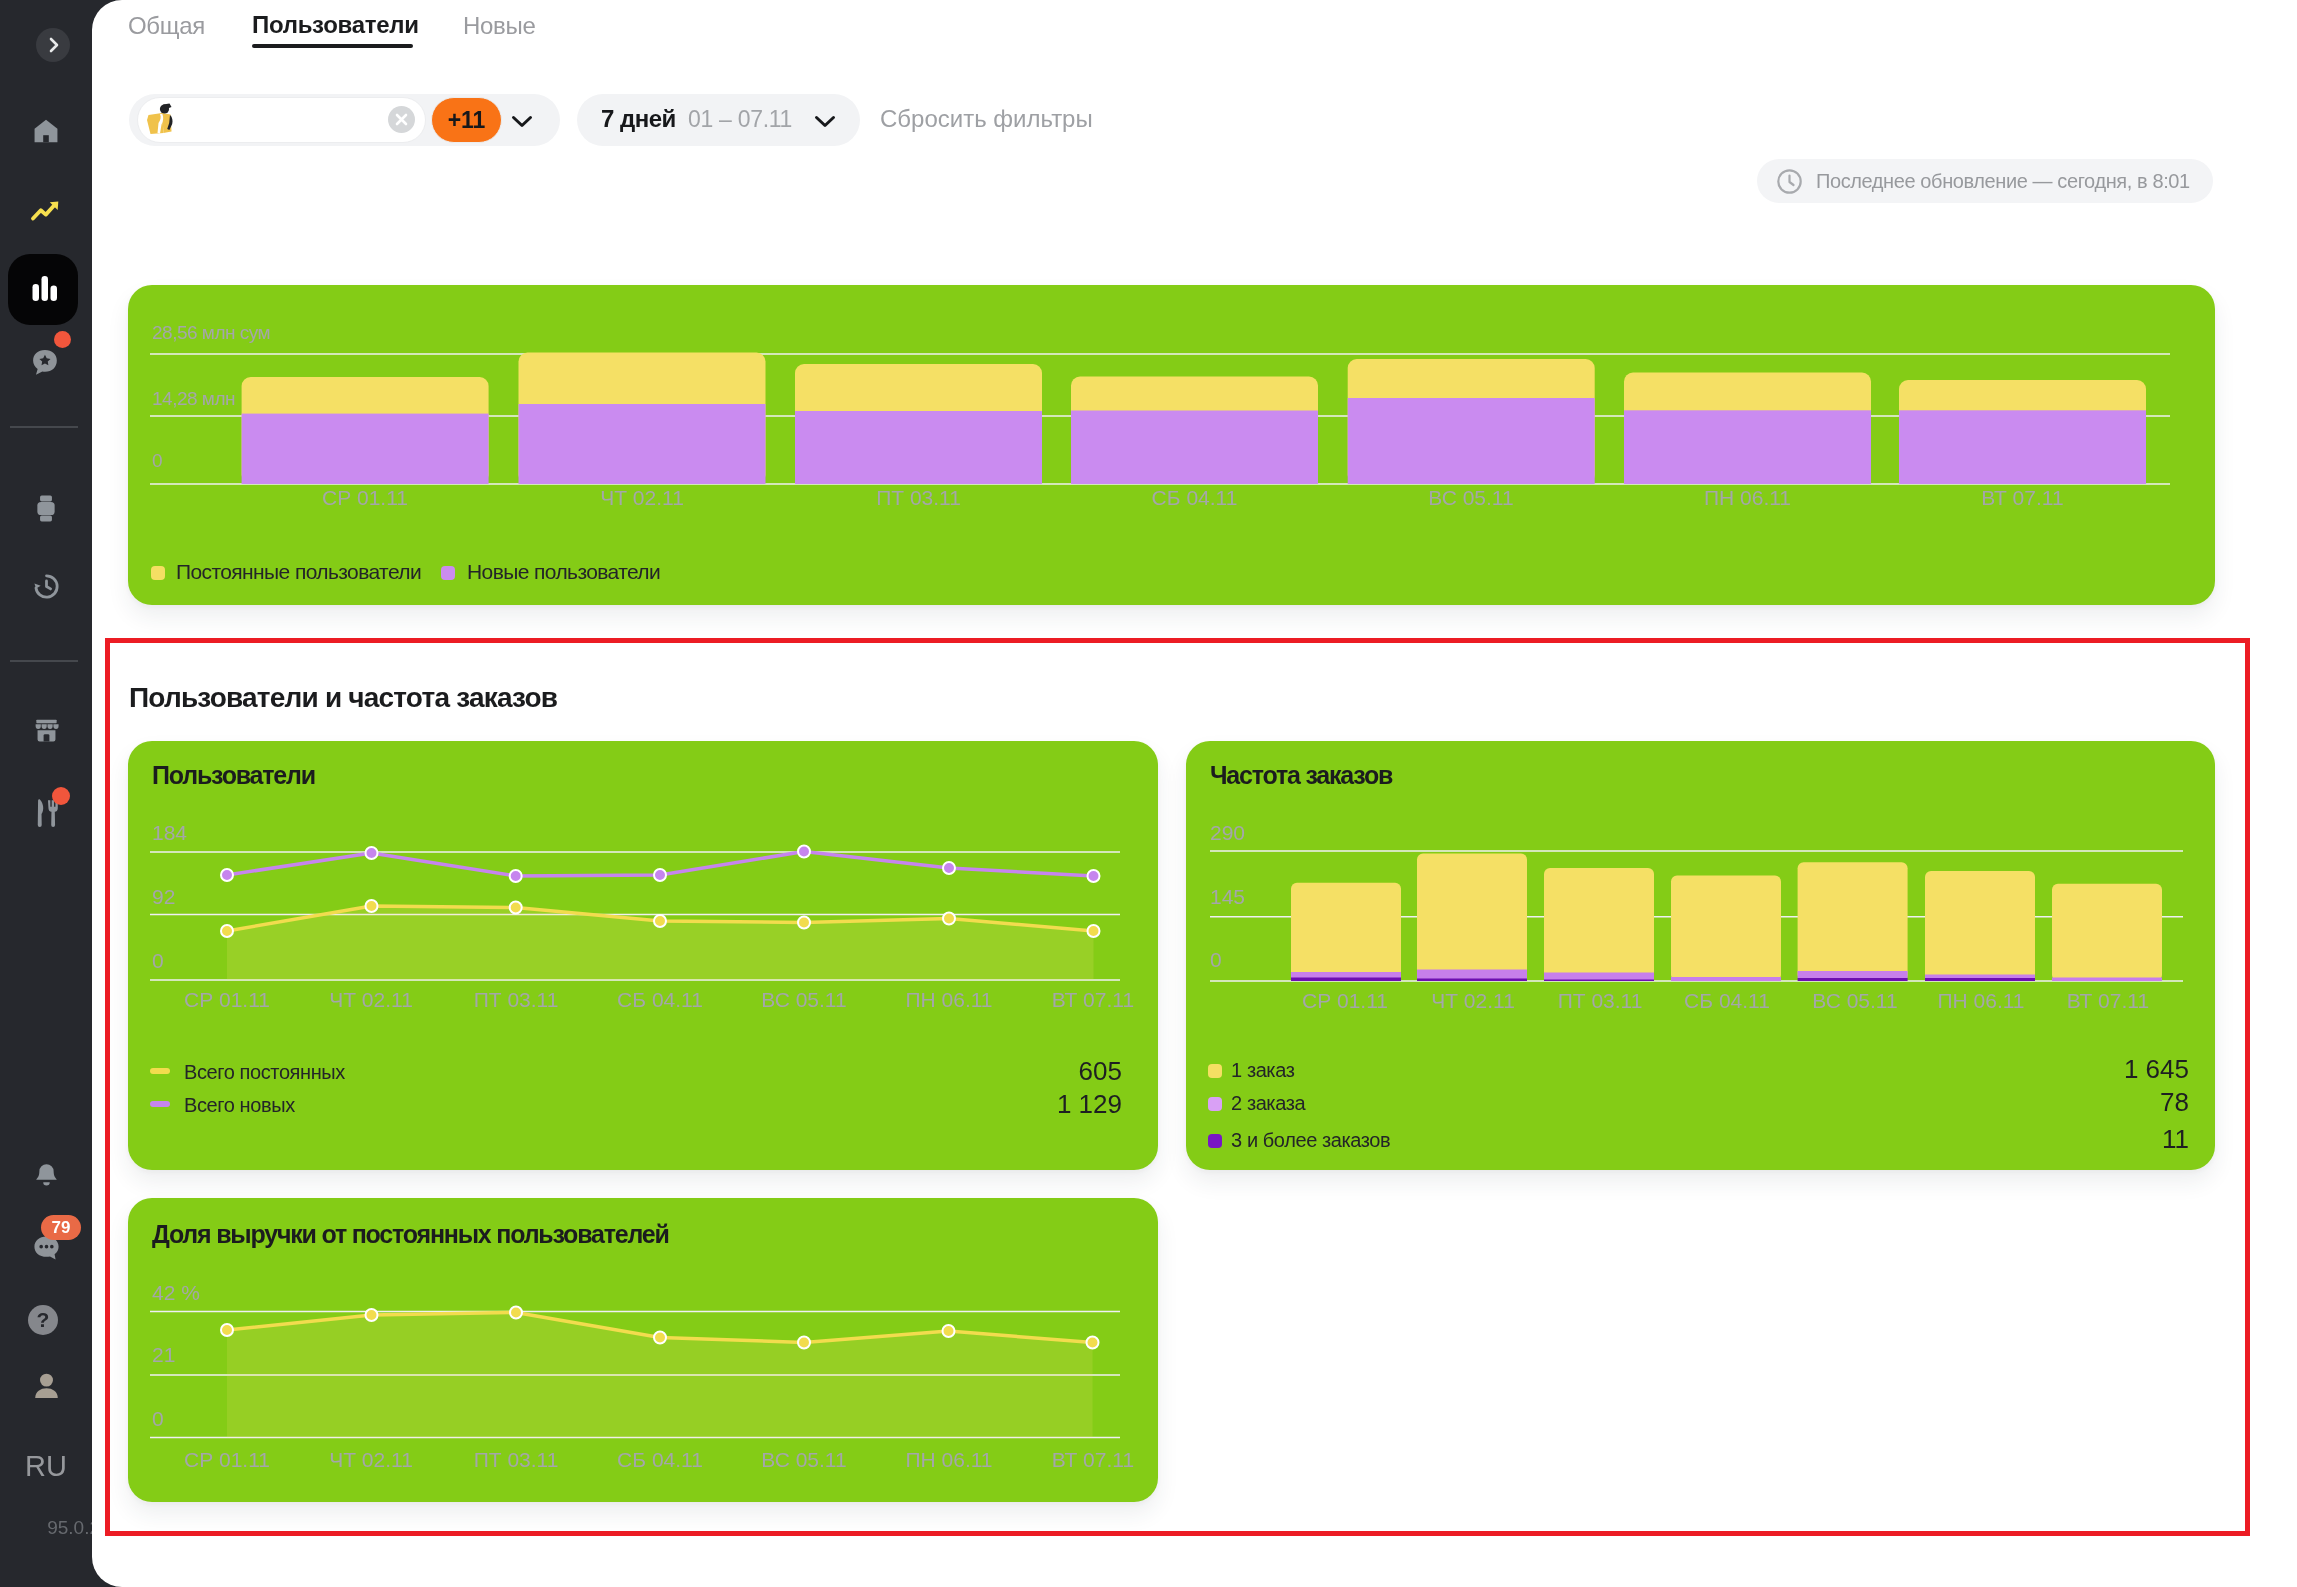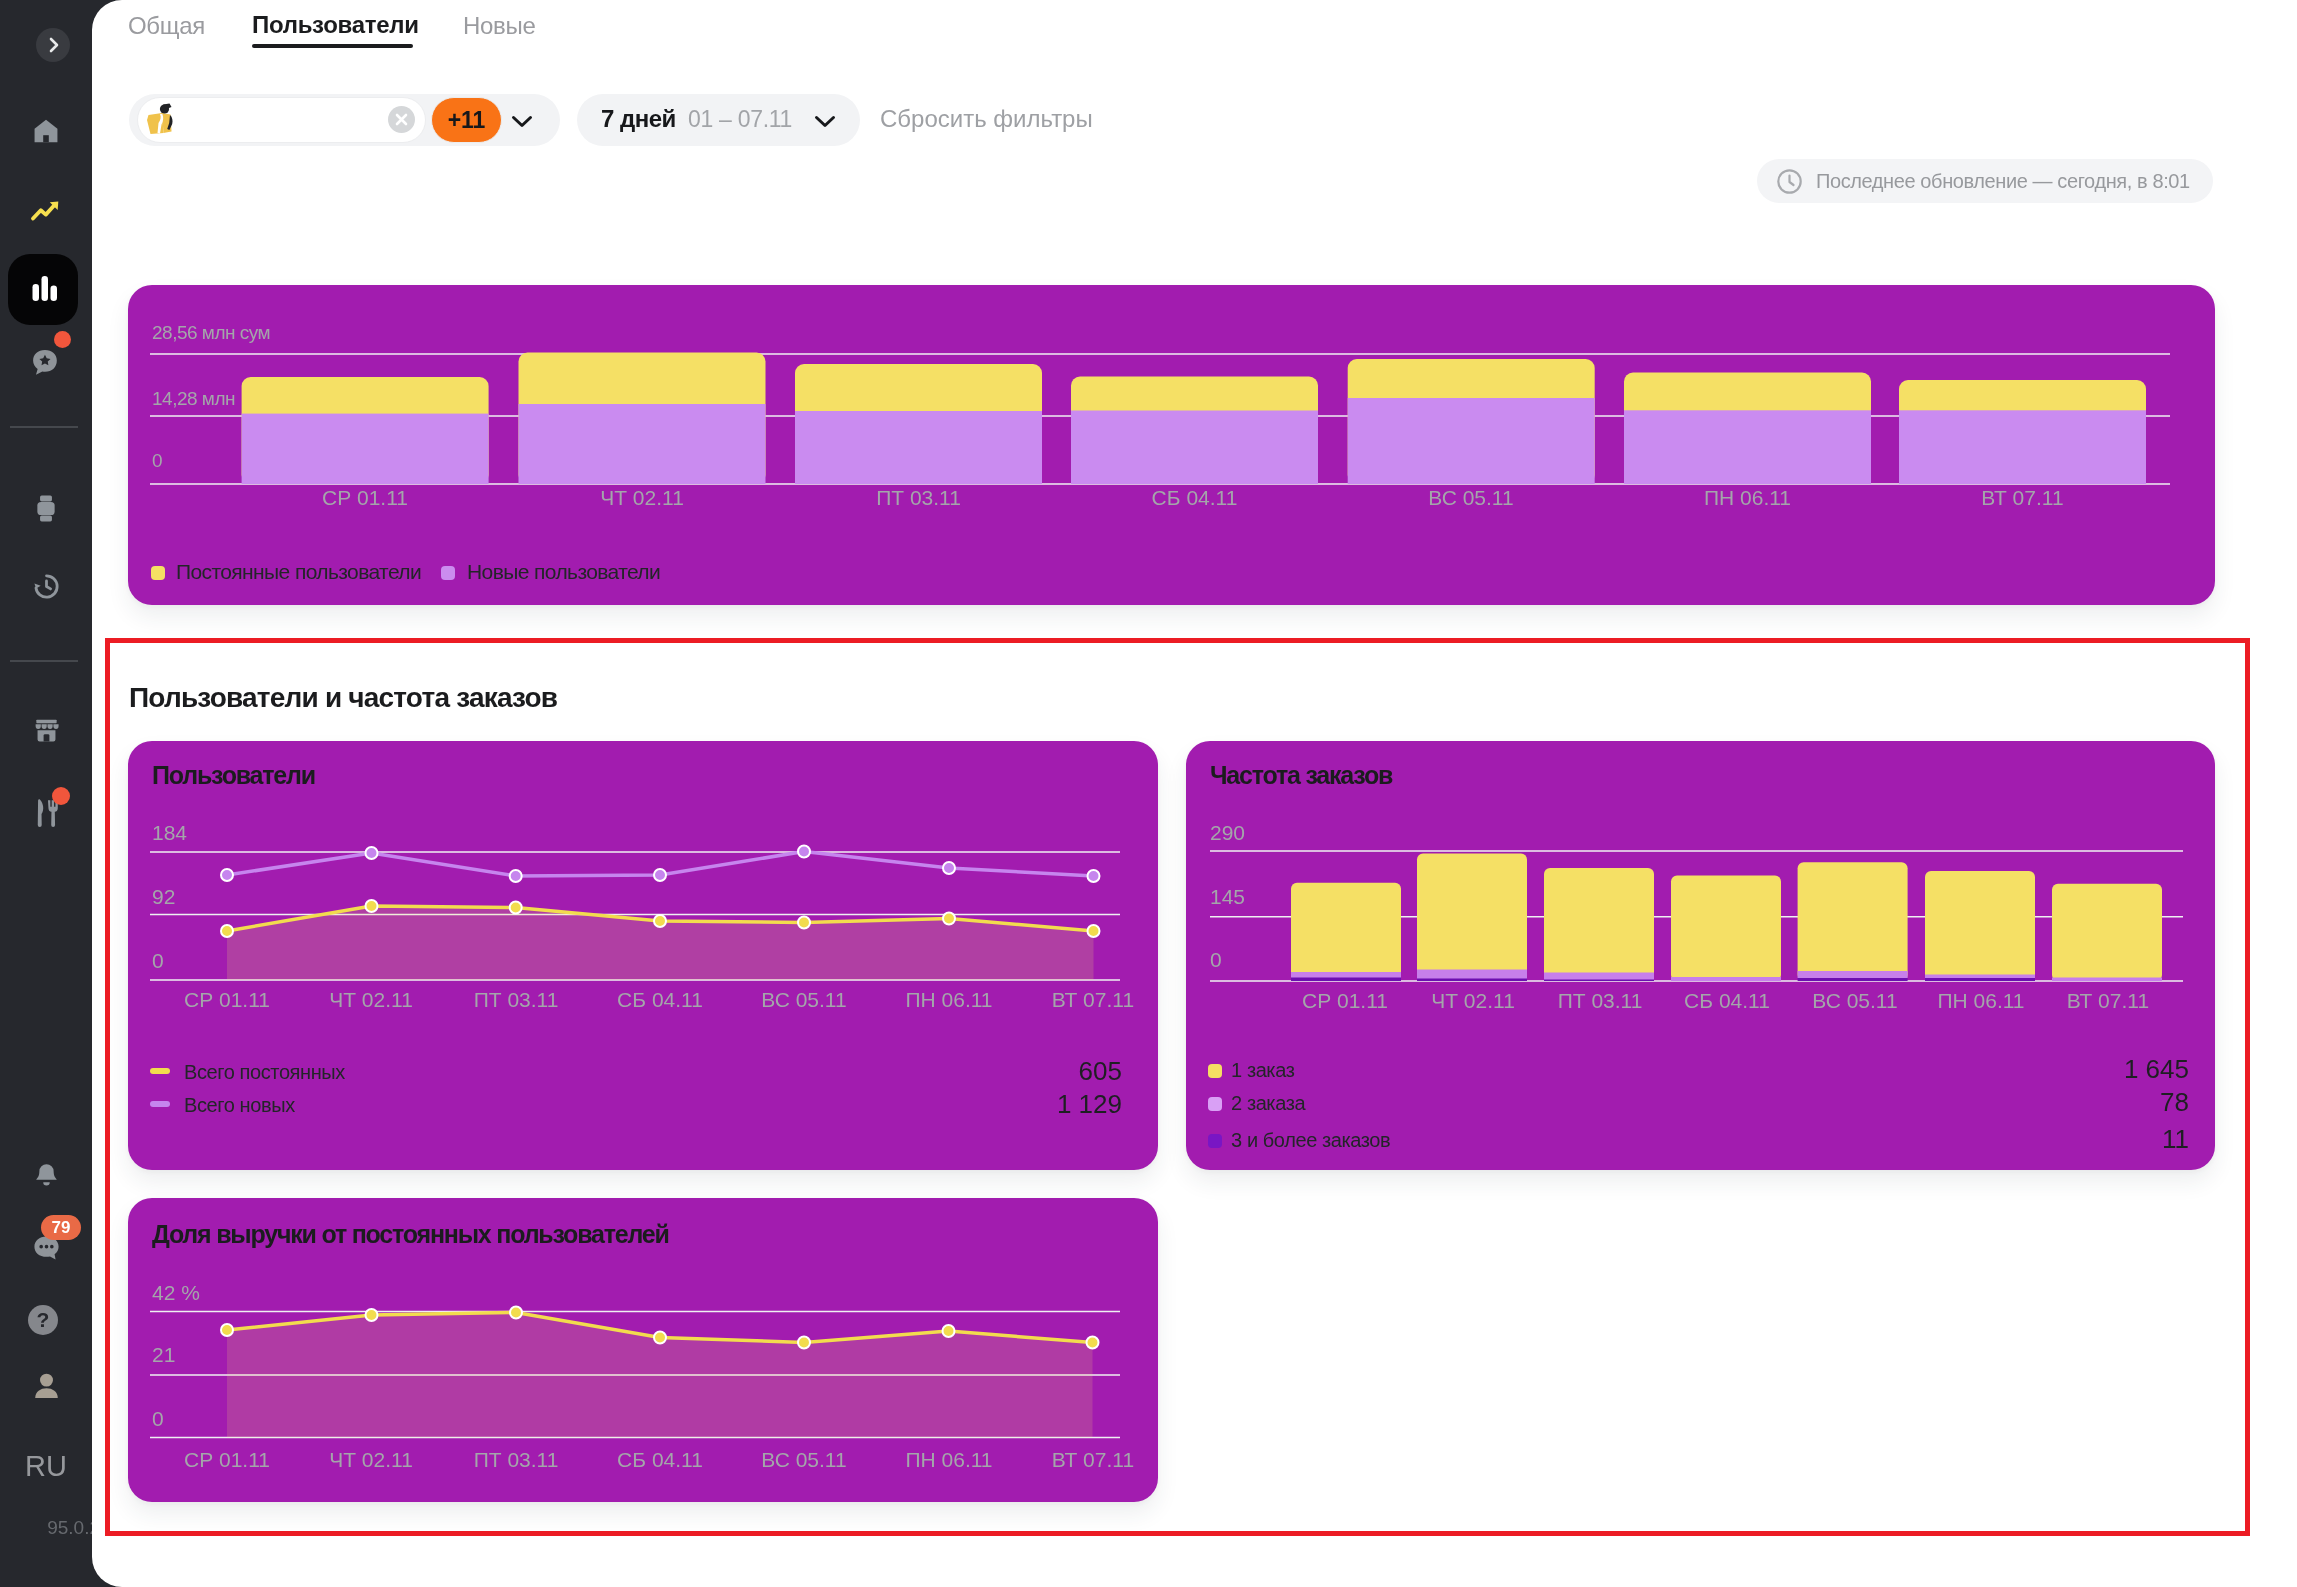--- a/index.html
+++ b/index.html
@@ -1,21 +1,21 @@
 <!DOCTYPE html>
 <html lang="ru"><head>
 <meta charset="utf-8">
 <title>Dashboard</title>
 <style>
   * { margin:0; padding:0; box-sizing:border-box; }
   html,body { width:2297px; height:1587px; }
   body { font-family:"Liberation Sans", sans-serif; background:#26282D; position:relative; overflow:hidden; }
   .content { position:absolute; left:92px; top:0; width:2205px; height:1587px; background:#fff; border-radius:30px 0 0 30px; }
   .abs { position:absolute; }
-  .card { position:absolute; background:#a21caf; border-radius:24px; box-shadow:0 12px 22px rgba(40,45,60,0.08), 0 2px 5px rgba(40,45,60,0.04); }
+  .card { position:absolute; background:#84cc16; border-radius:24px; box-shadow:0 12px 22px rgba(40,45,60,0.08), 0 2px 5px rgba(40,45,60,0.04); }
   .sb-ic { position:absolute; left:0; width:92px; display:flex; justify-content:center; }
   svg text { font-family:"Liberation Sans", sans-serif; }
 </style>
 </head>
 <body>
 
 <div class="abs" style="left:36px;top:28px;width:34px;height:34px;border-radius:50%;background:#393B40;">
   <svg width="34" height="34" viewBox="0 0 34 34">
       <path d="M15 11 l6 6 -6 6" stroke="#E8E9EA" stroke-width="2.6" fill="none" stroke-linecap="round" stroke-linejoin="round"></path>
     </svg>

